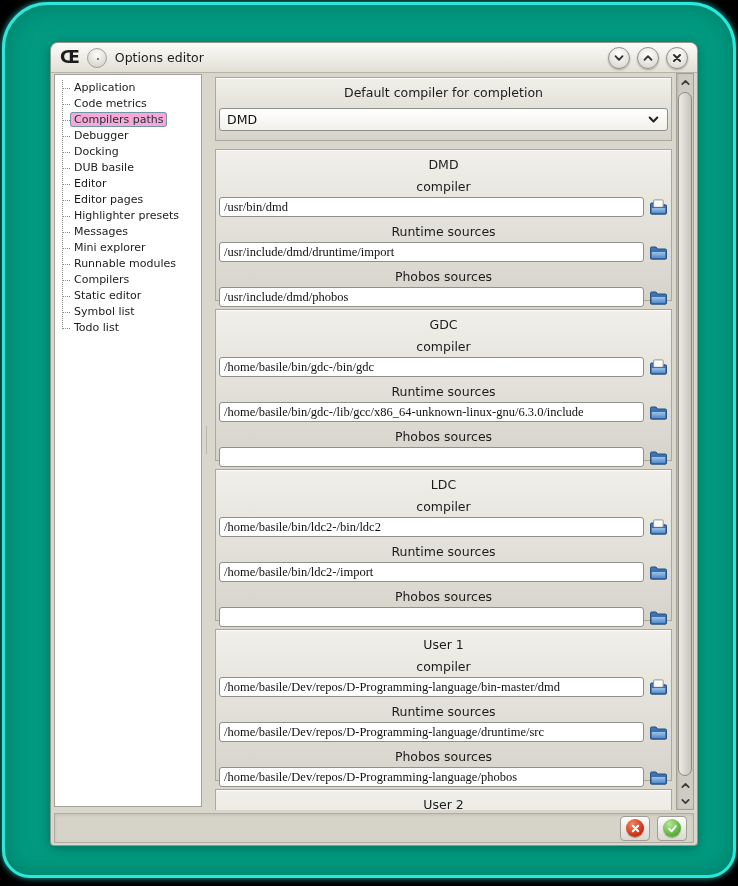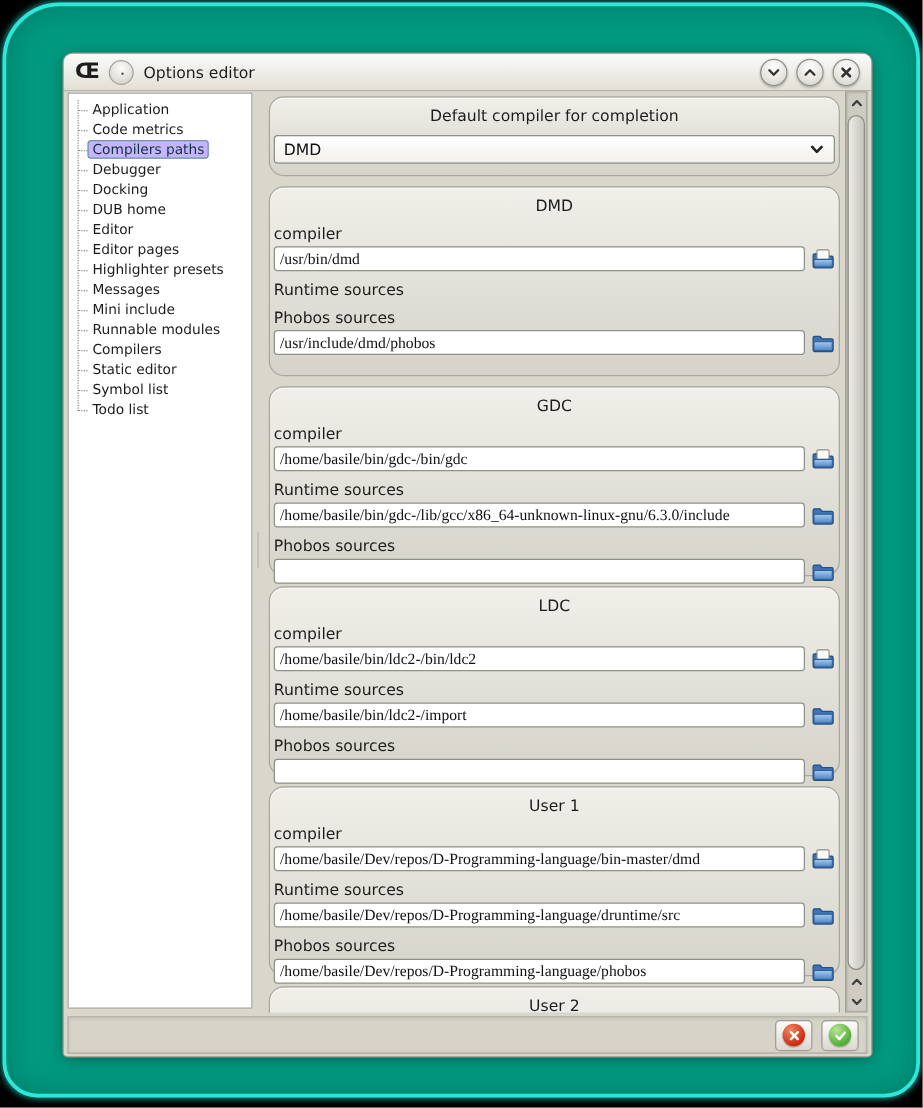--- a/index.html
+++ b/index.html
@@ -61,45 +61,45 @@
   ul.tree li {
     position:relative; height:16px; line-height:16px;
     font-size:11px; color:#1b1b1b; white-space:nowrap;
   }
   ul.tree li::before {
     content:""; position:absolute; left:-10px; top:8px; width:8px;
     border-top:1px dotted #8d8d8d;
   }
   ul.tree li span { padding:0 2px; border-radius:3px; }
   ul.tree li.selected span {
-    background:#c4b5fd; border:1px solid #6f95ab; color:#14303f;
+    background:#f9a8d4; border:1px solid #6f95ab; color:#14303f;
     padding:0 3px; margin-left:-2px;
   }
 
   
   .splitter { position:absolute; left:152px; top:31px; width:8px; height:733px; }
   .splitter::after { content:""; position:absolute; left:3px; top:352px; height:28px; border-left:1px solid #b9b6ad; }
 
   
   .main {
     position:absolute; left:161px; top:30px; width:463px; height:737px;
     overflow:hidden; padding:4px 3px 0 3px;
     display:flex; flex-direction:column; gap:8px;
   }
   .group {
     flex:none;
-    border:1px solid #a9a79e; border-radius:12px;
+    border:1px solid #a9a79e; border-radius:0;
     background:linear-gradient(#f0efe9, #d5d3ca);
     box-shadow: inset 0 1px 0 rgba(255,255,255,.7);
     padding:0 3px;
   }
   .group.small { height:64px; }
   .group.tall { height:152px; }
   .group-title { text-align:center; font-size:12.5px; color:#1c1c1c; padding-top:7px; }
-  .row-label { font-size:12.5px; color:#1c1c1c; margin-top:7px; }
+  .row-label { text-align:center; font-size:12.5px; color:#1c1c1c; margin-top:7px; }
   .field-row { display:flex; align-items:center; gap:5px; margin-top:3px; }
   .path-input {
     flex:1; height:20px;
     border:1px solid #90908a; border-radius:3px;
     background:#fff; color:#101010;
     font-family:Liberation Serif, serif; font-size:12.5px;
     padding:0 4px; outline:none; overflow:hidden; white-space:nowrap;
   }
   .icon-btn { flex:none; width:19px; height:18px; border:none; background:transparent; padding:0; cursor:pointer; }
   .icon-btn svg { width:19px; height:17px; display:block; }
@@ -209,26 +209,26 @@
       </span>
     </div>
 
     <div class="sidebar">
       <ul class="tree">
         <li><span>Application</span></li>
         <li><span>Code metrics</span></li>
         <li class="selected"><span>Compilers paths</span></li>
         <li><span>Debugger</span></li>
         <li><span>Docking</span></li>
-        <li><span>DUB home</span></li>
+        <li><span>DUB basile</span></li>
         <li><span>Editor</span></li>
         <li><span>Editor pages</span></li>
         <li><span>Highlighter presets</span></li>
         <li><span>Messages</span></li>
-        <li><span>Mini include</span></li>
+        <li><span>Mini explorer</span></li>
         <li><span>Runnable modules</span></li>
         <li><span>Compilers</span></li>
         <li><span>Static editor</span></li>
         <li><span>Symbol list</span></li>
         <li><span>Todo list</span></li>
       </ul>
     </div>
 
     <div class="splitter"></div>
 
@@ -249,20 +249,28 @@
         <div class="row-label">compiler</div>
         <div class="field-row">
           <input class="path-input" value="/usr/bin/dmd" style="">
           <button class="icon-btn">
               <svg>
                 <use href="#sym-file"></use>
               </svg>
             </button>
         </div>
         <div class="row-label">Runtime sources</div>
+        <div class="field-row">
+          <input class="path-input" value="/usr/include/dmd/druntime/import" style="">
+          <button class="icon-btn">
+              <svg>
+                <use href="#sym-folder"></use>
+              </svg>
+            </button>
+        </div>
         <div class="row-label">Phobos sources</div>
         <div class="field-row">
           <input class="path-input" value="/usr/include/dmd/phobos" style="">
           <button class="icon-btn">
               <svg>
                 <use href="#sym-folder"></use>
               </svg>
             </button>
         </div>
       </div>

